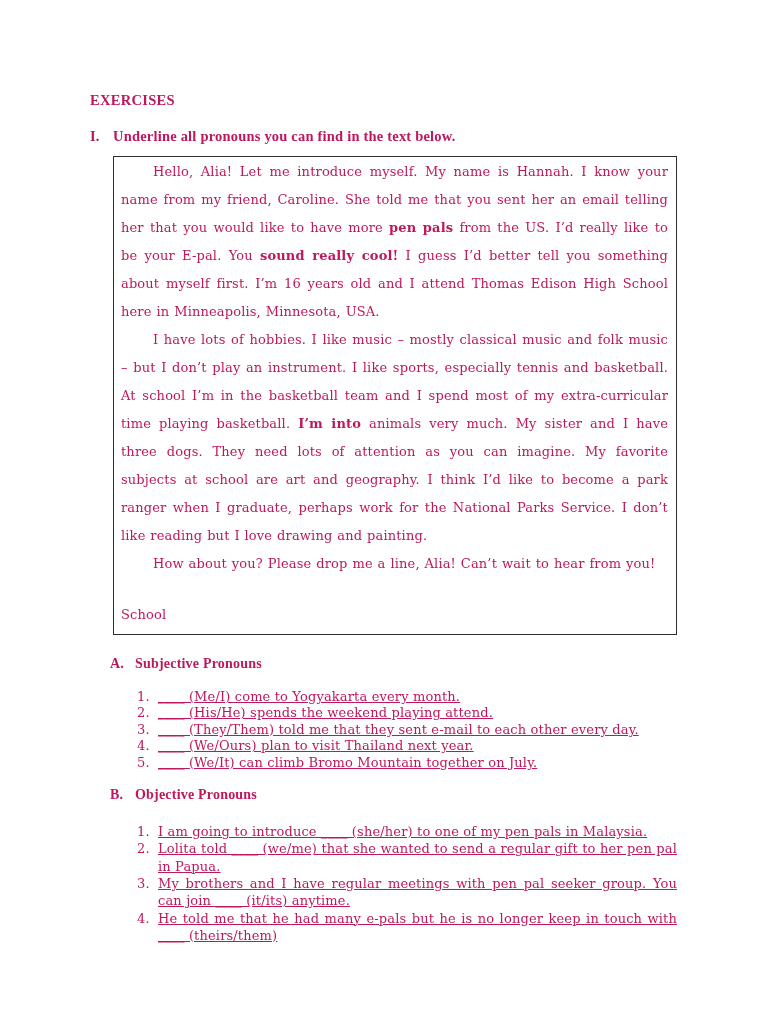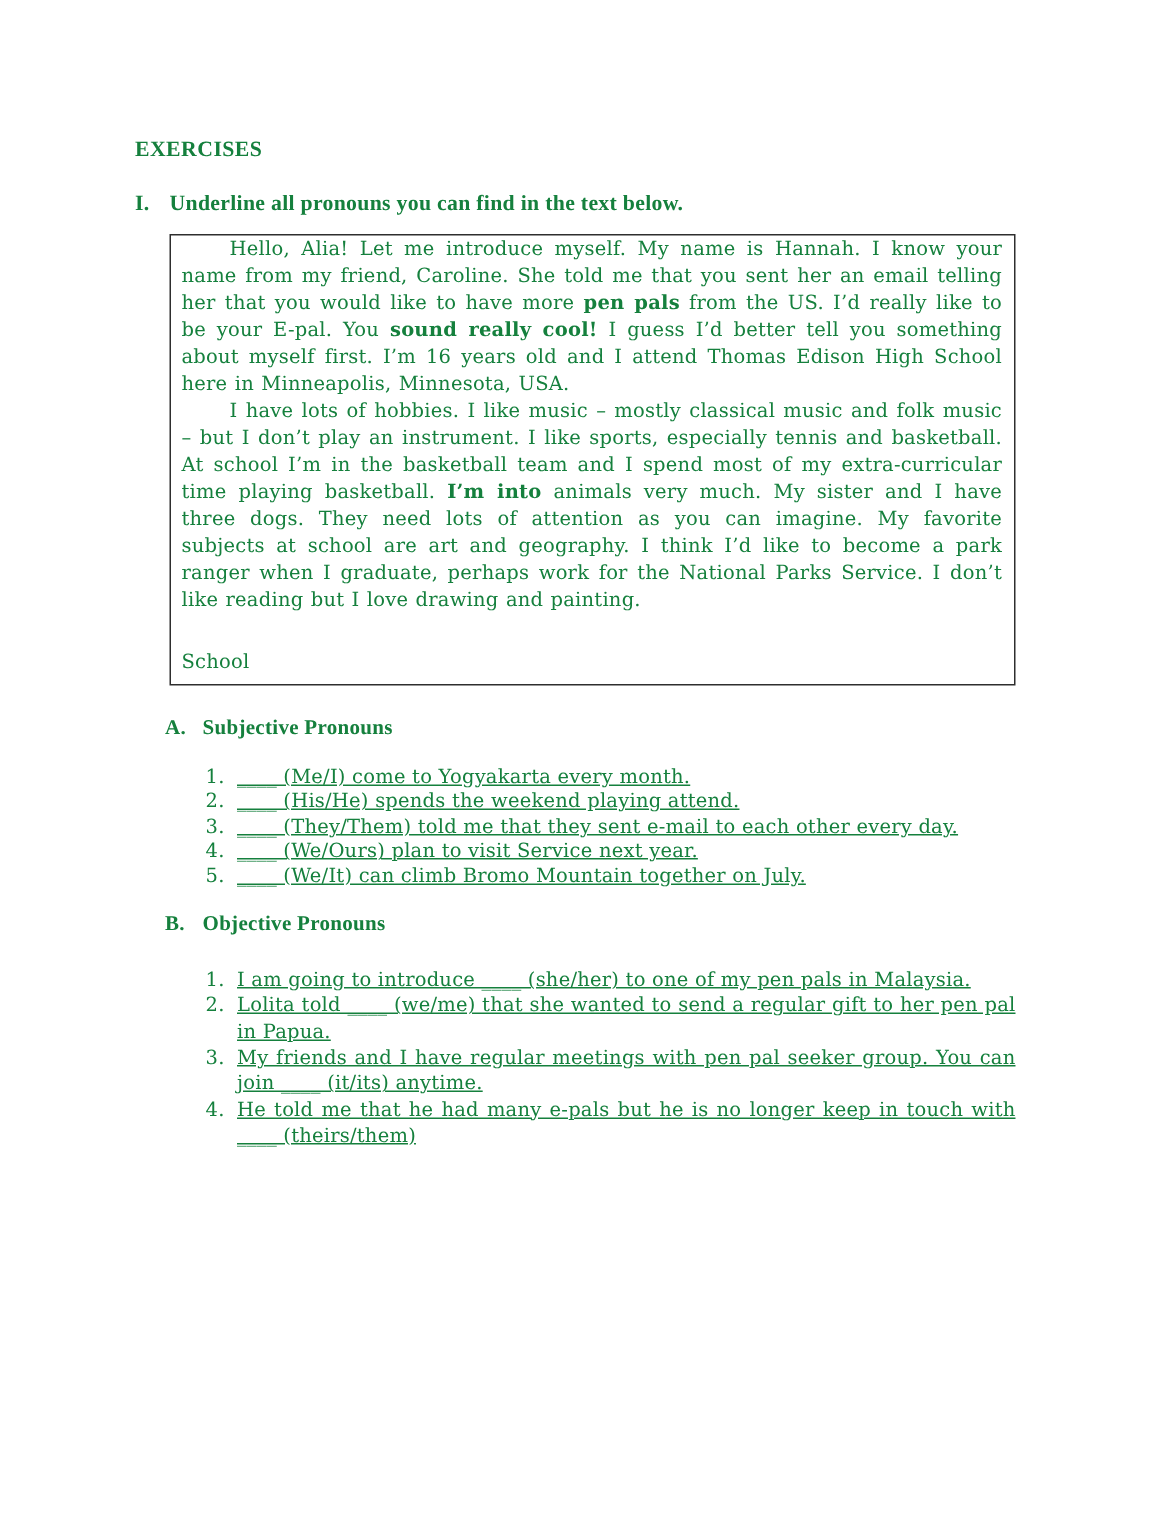--- a/index.html
+++ b/index.html
@@ -3,21 +3,21 @@
 <meta charset="utf-8">
 <style>
   html,body { margin:0; padding:0; background:#ffffff; }
   .page {
     position:relative;
     width:768px; height:1024px;
     box-sizing:border-box;
     padding:92px 91px 20px 90px;
     background:#ffffff;
     font-family:"DejaVu Serif", serif;
-    color:#15803d;
+    color:#be185d;
     overflow:hidden;
   }
   .doc-title {
     font-family:"Liberation Serif", serif;
     font-weight:700;
     font-size:14.5px;
     letter-spacing:0.3px;
   }
   .sec-head {
     display:flex;
@@ -27,21 +27,21 @@
     font-size:14.5px;
     letter-spacing:0.2px;
   }
   .numeral { flex:0 0 23px; }
   .head-text { flex:1; }
   .letter-box {
     margin:11px 0 0 23px;
     border:1.5px solid #2e2e2e;
     padding:1px 8px 5px 7px;
     font-size:13px;
-    line-height:18px;
+    line-height:28px;
     text-align:justify;
     letter-spacing:0.15px;
     word-spacing:0.6px;
   }
   .boxp { margin:0; text-indent:32px; }
   .boxp b { font-weight:700; }
   .signature { text-indent:0; margin-top:23px; text-align:left; }
   .sec2 { margin-top:26px; }
   .subsection { margin:21px 0 0 20px; }
   .subsection.sub-1 { margin-top:16px; }
@@ -70,20 +70,21 @@
   <div class="doc-title">EXERCISES</div>
 
   <div class="sec-head">
     <span class="numeral">I.</span>
     <span class="head-text">Underline all pronouns you can find in the text below.</span>
   </div>
 
   <div class="letter-box" id="letter-box">
       <p class="boxp"><span>Hello, Alia! Let me introduce myself. My name is Hannah. I know your name from my friend, Caroline. She told me that you sent her an email telling her that you would like to have more </span><b>pen pals</b><span> from the US. I’d really like to be your E-pal. You </span><b>sound really cool!</b><span> I guess I’d better tell you something about myself first. I’m 16 years old and I attend Thomas Edison High School here in Minneapolis, Minnesota, USA.</span></p>
       <p class="boxp"><span>I have lots of hobbies. I like music – mostly classical music and folk music – but I don’t play an instrument. I like sports, especially tennis and basketball. At school I’m in the basketball team and I spend most of my extra-curricular time playing basketball. </span><b>I’m into</b><span> animals very much. My sister and I have three dogs. They need lots of attention as you can imagine. My favorite subjects at school are art and geography. I think I’d like to become a park ranger when I graduate, perhaps work for the National Parks Service. I don’t like reading but I love drawing and painting.</span></p>
+      <p class="boxp"><span>How about you? Please drop me a line, Alia! Can’t wait to hear from you!</span></p>
       <p class="boxp signature">School</p>
     </div>
 
 
   <div id="subsections">
       <div class="subsection sub-0">
         <div class="sub-head">
           <span class="sub-letter">A.</span>
           <span class="sub-title">Subjective Pronouns</span>
         </div>
@@ -95,21 +96,21 @@
           <div class="item">
             <span class="item-num">2.</span>
             <span class="item-text">____ (His/He) spends the weekend playing attend.</span>
           </div>
           <div class="item">
             <span class="item-num">3.</span>
             <span class="item-text">____ (They/Them) told me that they sent e-mail to each other every day.</span>
           </div>
           <div class="item">
             <span class="item-num">4.</span>
-            <span class="item-text">____ (We/Ours) plan to visit Service next year.</span>
+            <span class="item-text">____ (We/Ours) plan to visit Thailand next year.</span>
           </div>
           <div class="item">
             <span class="item-num">5.</span>
             <span class="item-text">____ (We/It) can climb Bromo Mountain together on July.</span>
           </div>
         </div>
       </div>
       <div class="subsection sub-1">
         <div class="sub-head">
           <span class="sub-letter">B.</span>
@@ -119,21 +120,21 @@
           <div class="item">
             <span class="item-num">1.</span>
             <span class="item-text">I am going to introduce ____ (she/her) to one of my pen pals in Malaysia.</span>
           </div>
           <div class="item">
             <span class="item-num">2.</span>
             <span class="item-text">Lolita told ____ (we/me) that she wanted to send a regular gift to her pen pal in Papua.</span>
           </div>
           <div class="item">
             <span class="item-num">3.</span>
-            <span class="item-text">My friends and I have regular meetings with pen pal seeker group. You can join ____ (it/its) anytime.</span>
+            <span class="item-text">My brothers and I have regular meetings with pen pal seeker group. You can join ____ (it/its) anytime.</span>
           </div>
           <div class="item">
             <span class="item-num">4.</span>
             <span class="item-text">He told me that he had many e-pals but he is no longer keep in touch with ____ (theirs/them)</span>
           </div>
         </div>
       </div>
     </div>
 
 </div>

